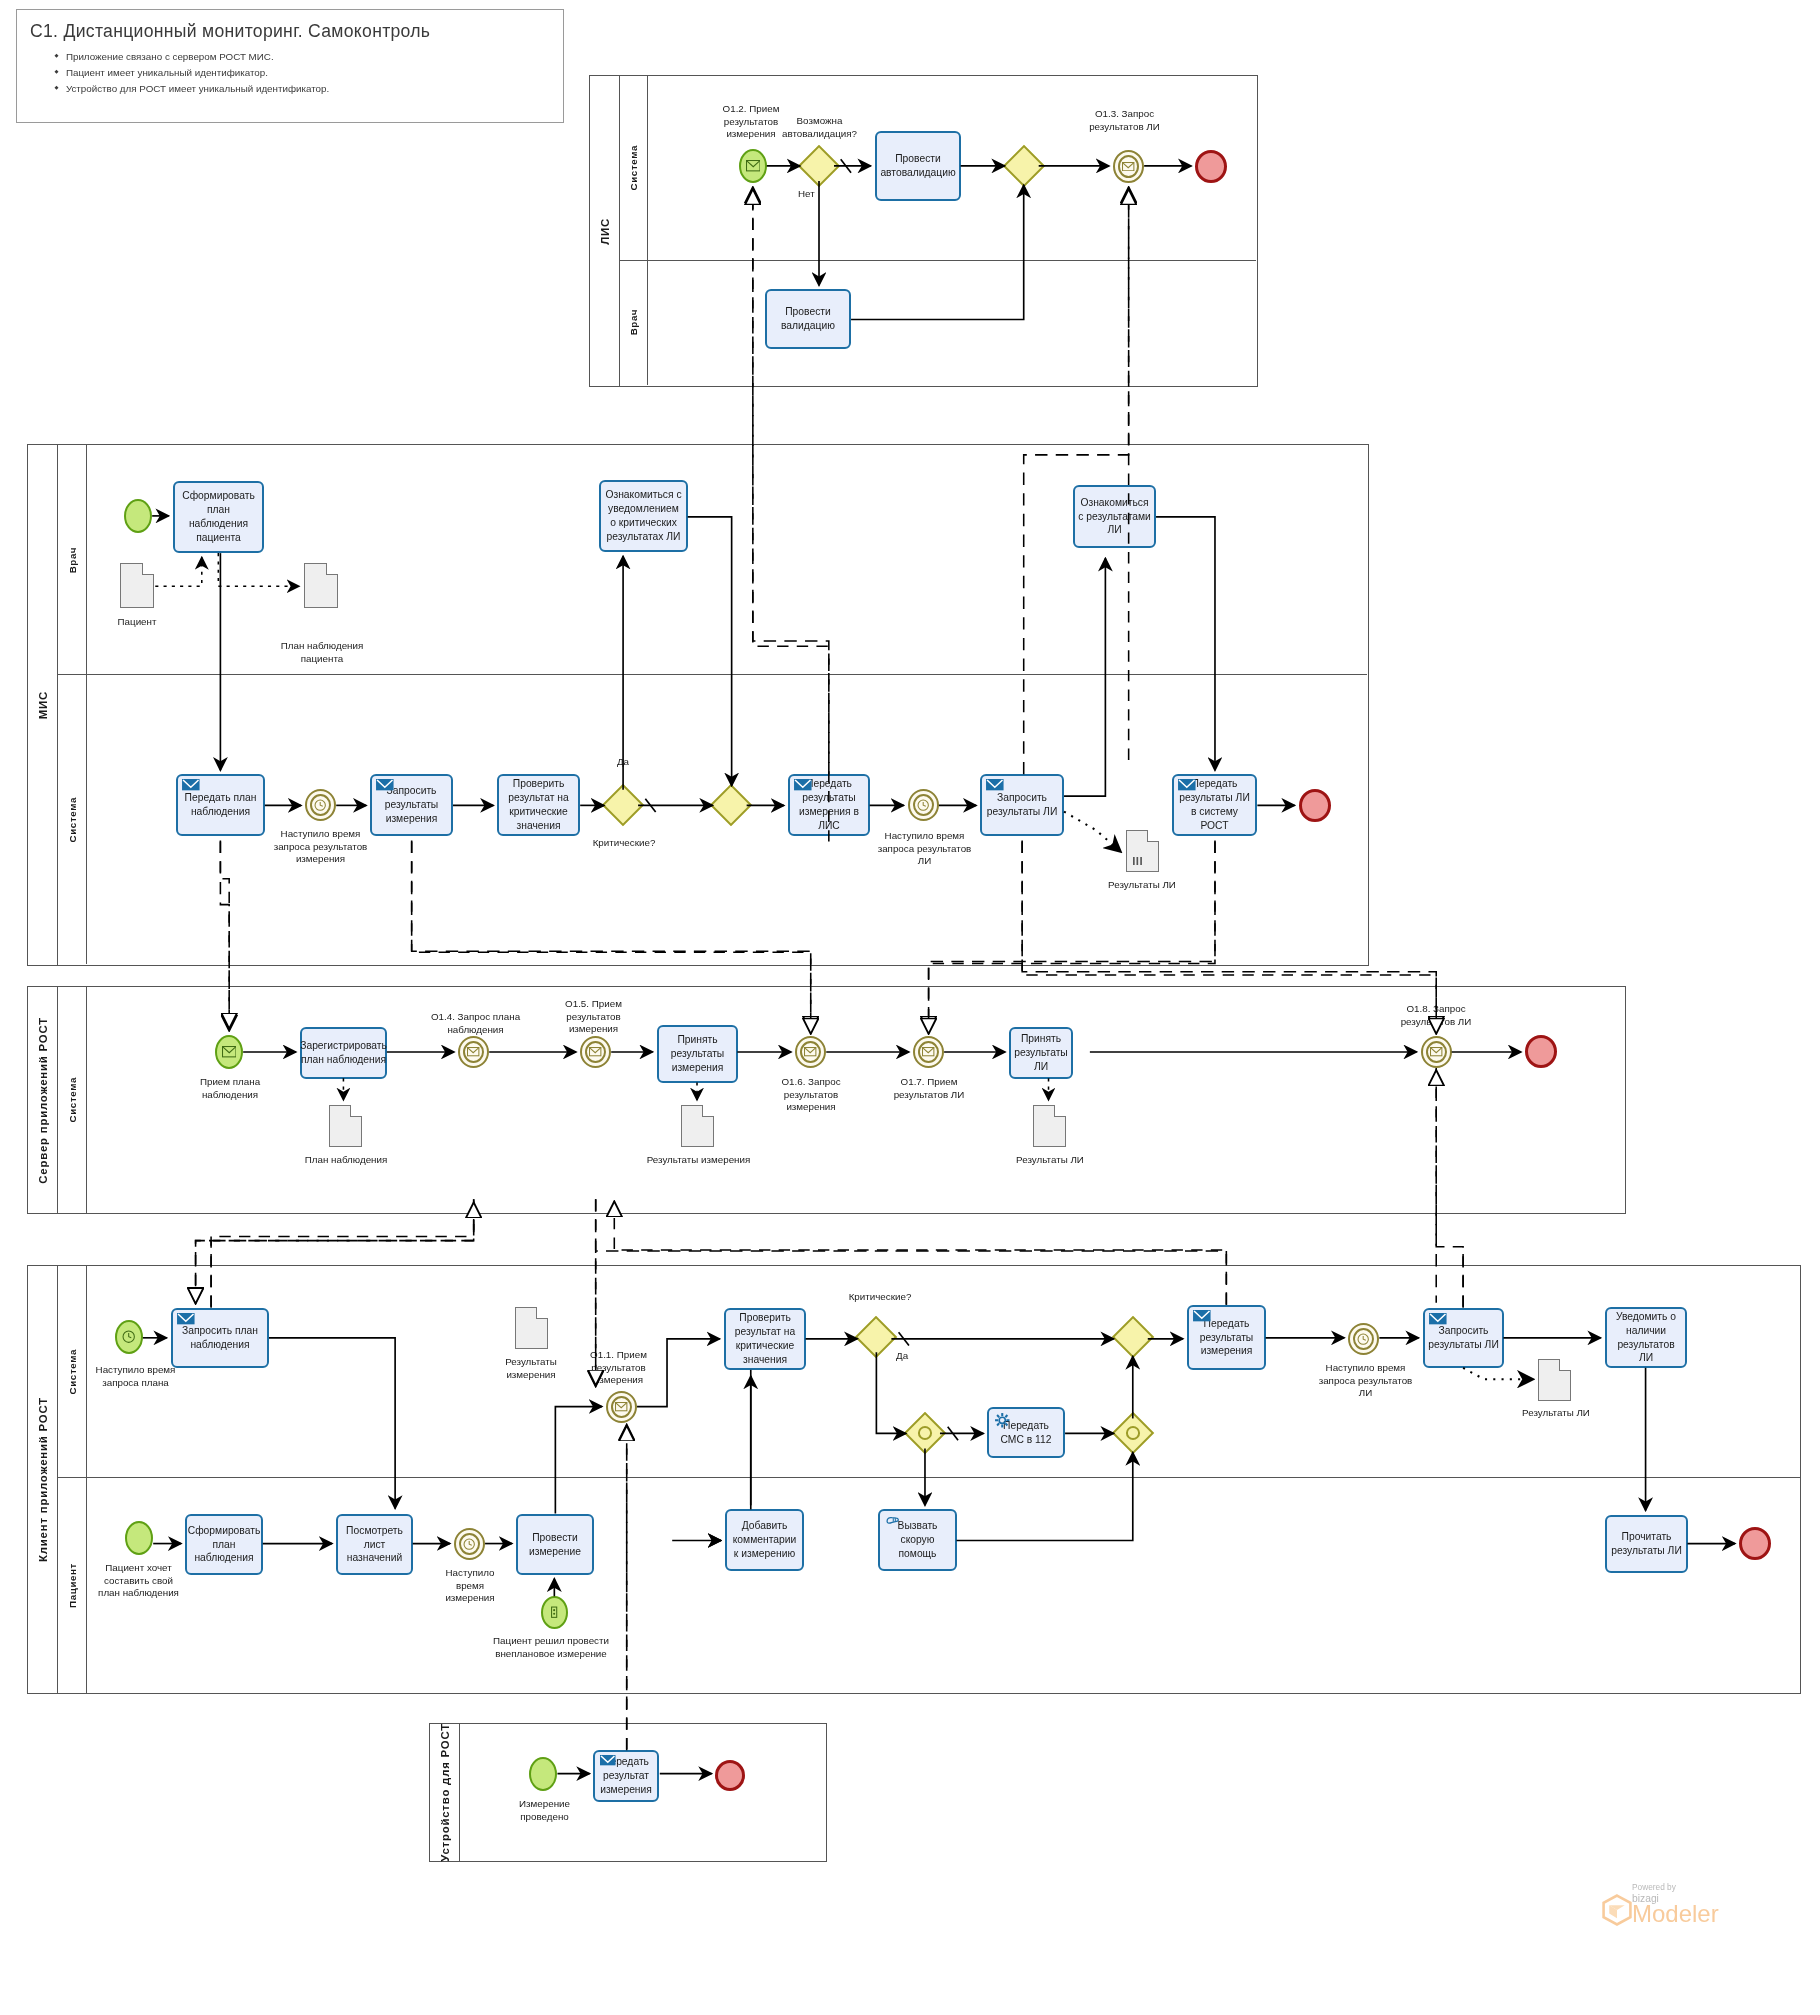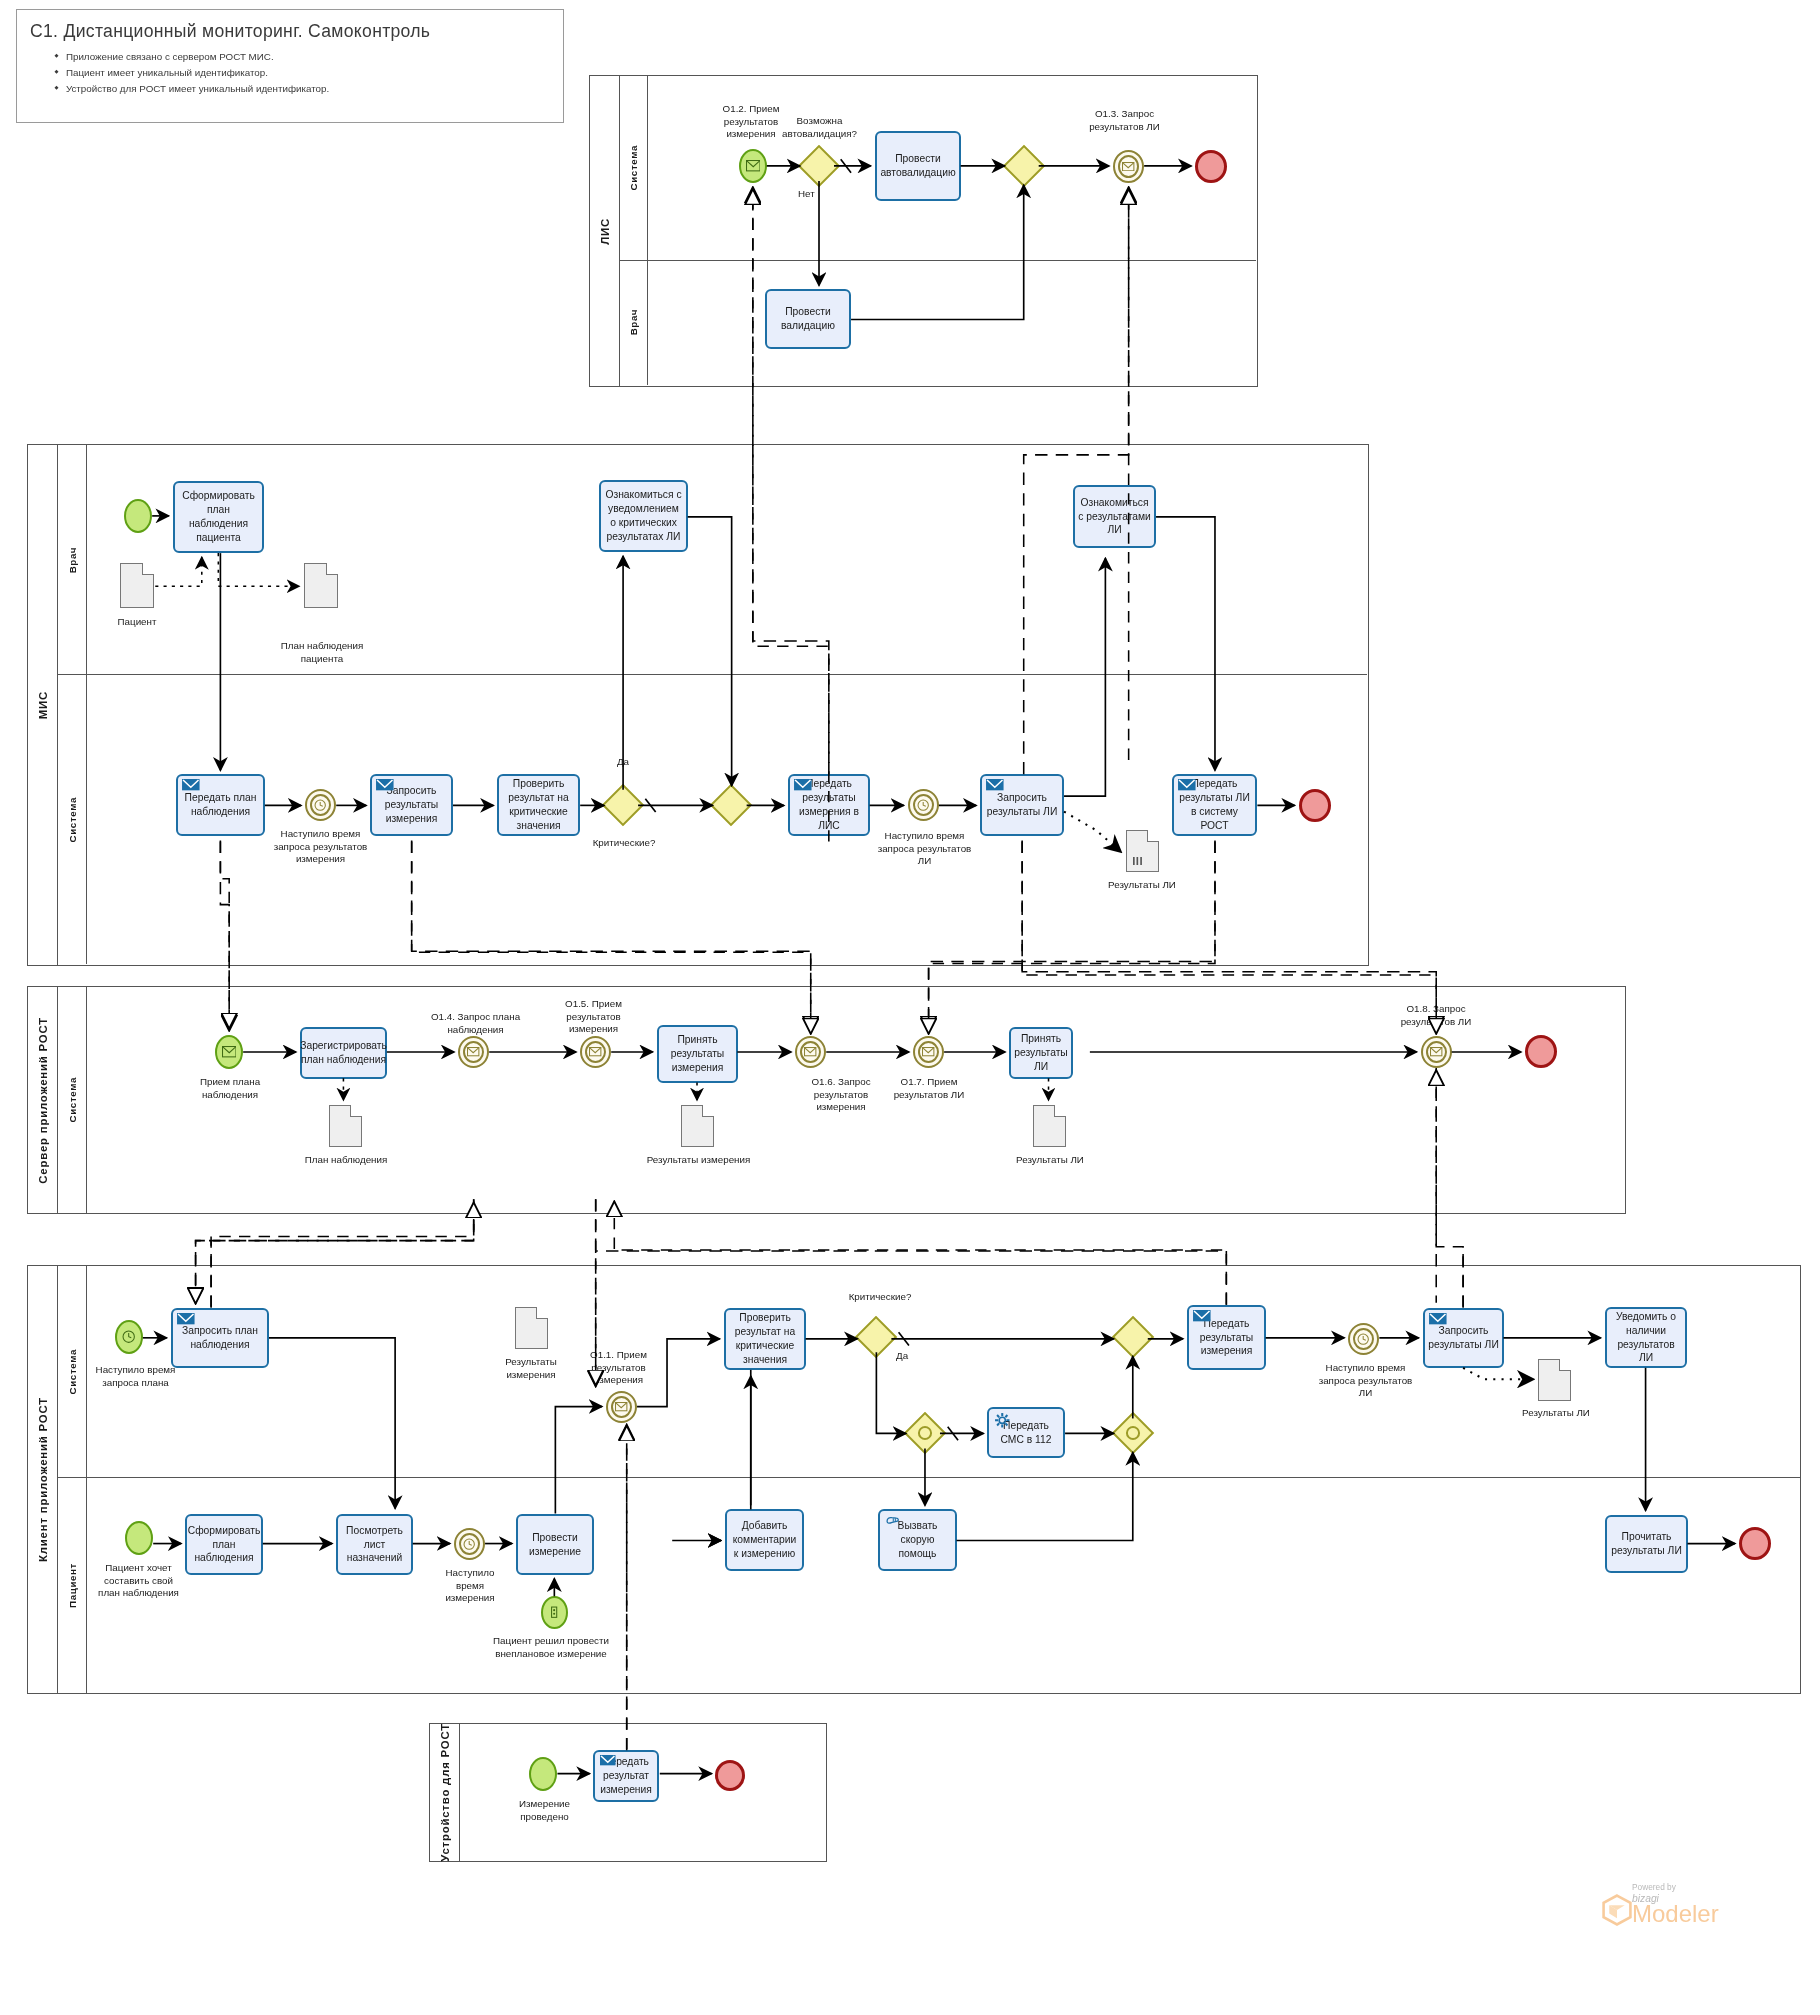--- a/index.html
+++ b/index.html
@@ -49,21 +49,21 @@
   .lbl{font-size:9.8px;line-height:1.3;text-align:center;color:#1b1b1b;}
   .lbl-l{font-size:9.8px;line-height:1.3;text-align:left;color:#1b1b1b;}
 
   
   svg.ov{position:absolute;left:0;top:0;width:1821px;height:2015px;pointer-events:none;}
 
   
   #wm{left:1602px;top:1882px;width:207px;height:78px;}
   #wm .pb{font-size:8.3px;color:#b9b9b9;margin-left:30px;}
   #wm .row{display:flex;align-items:center;margin-top:2.1px;}
-  #wm .bz{font-size:10.3px;color:#b9b9b9;line-height:1;font-style:italic;}
+  #wm .bz{font-size:10.3px;color:#b9b9b9;line-height:1;}
   #wm .md{font-size:24px;color:#f8cb9c;line-height:1;margin-top:-2.1px;}
 </style>
 </head>
 <body>
 
 <div id="canvas">
 
   <div class="abs" id="title-note">
     <div class="t">C1. Дистанционный мониторинг. Самоконтроль</div>
     <ul>
@@ -301,21 +301,21 @@
 
   <div class="abs ev ev-int" style="left:795px;top:1036px;width:31px;height:32px;">
     <div class="ev-int2" style="left:2.6px;top:2.6px;right:2.6px;bottom:2.6px;"></div>
     <div class="ev-ico">
       <svg width="12.4" height="9.3" viewBox="0 0 24 18">
           <rect x="1" y="1" width="22" height="16" fill="none" stroke="#8d8336" stroke-width="2"></rect>
           <polyline points="1,1 12,11 23,1" fill="none" stroke="#8d8336" stroke-width="2"></polyline>
         </svg>
     </div>
   </div>
-  <div class="abs lbl" style="left:800px;top:1076px;width:82px;">O1.6. Запрос результатов измерения</div>
+  <div class="abs lbl" style="left:770px;top:1076px;width:82px;">O1.6. Запрос результатов измерения</div>
 
   <div class="abs ev ev-int" style="left:913px;top:1036px;width:31px;height:32px;">
     <div class="ev-int2" style="left:2.6px;top:2.6px;right:2.6px;bottom:2.6px;"></div>
     <div class="ev-ico">
       <svg width="12.4" height="9.3" viewBox="0 0 24 18">
           <rect x="1" y="1" width="22" height="16" fill="none" stroke="#8d8336" stroke-width="2"></rect>
           <polyline points="1,1 12,11 23,1" fill="none" stroke="#8d8336" stroke-width="2"></polyline>
         </svg>
     </div>
   </div>

